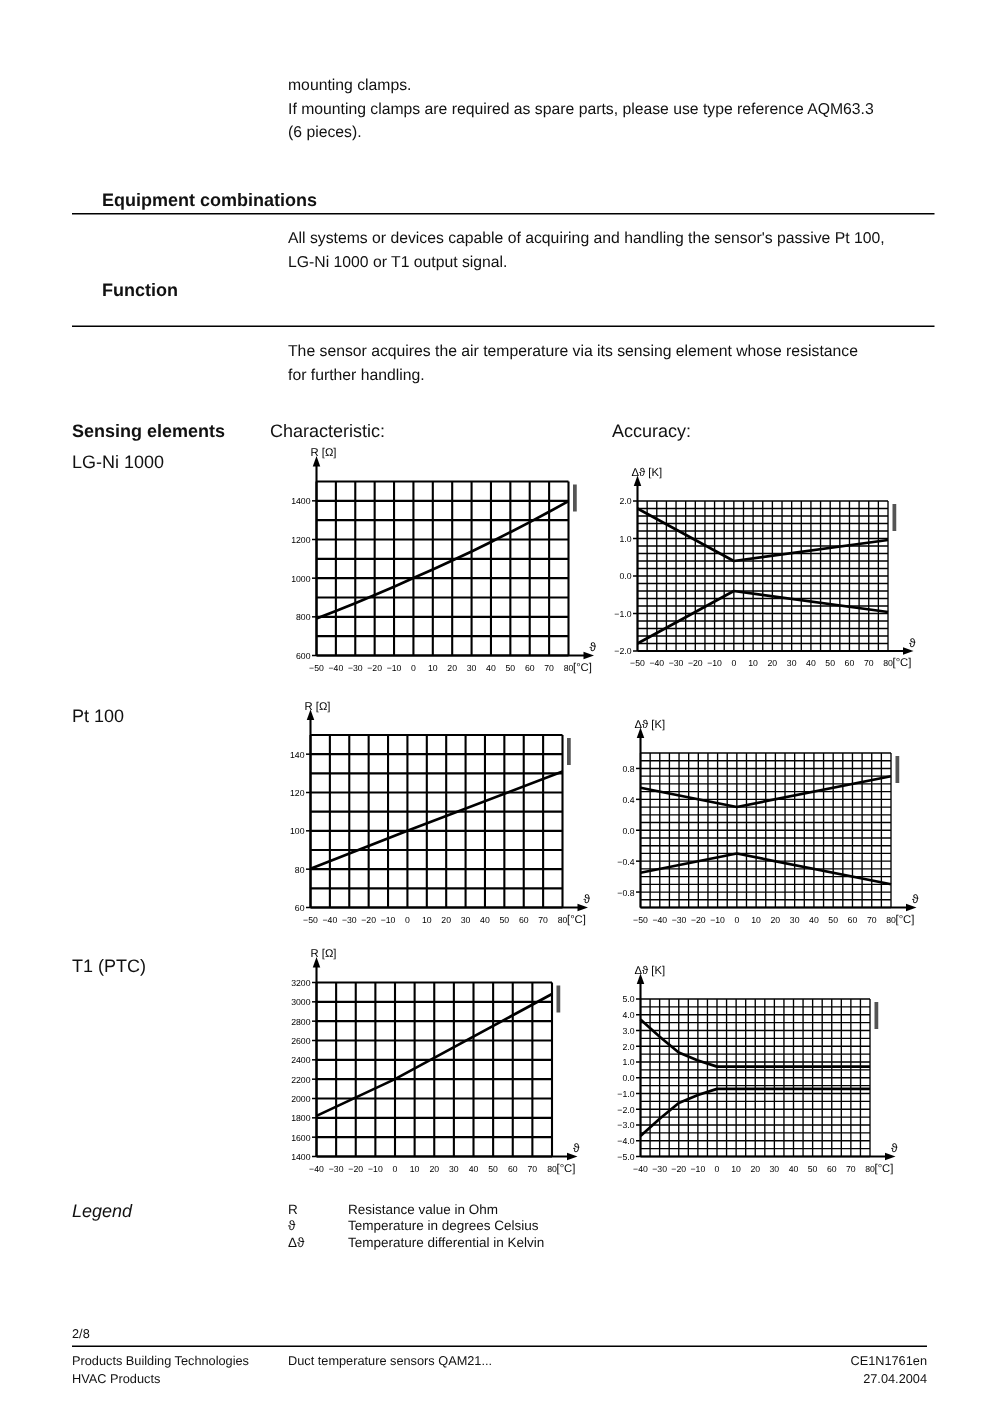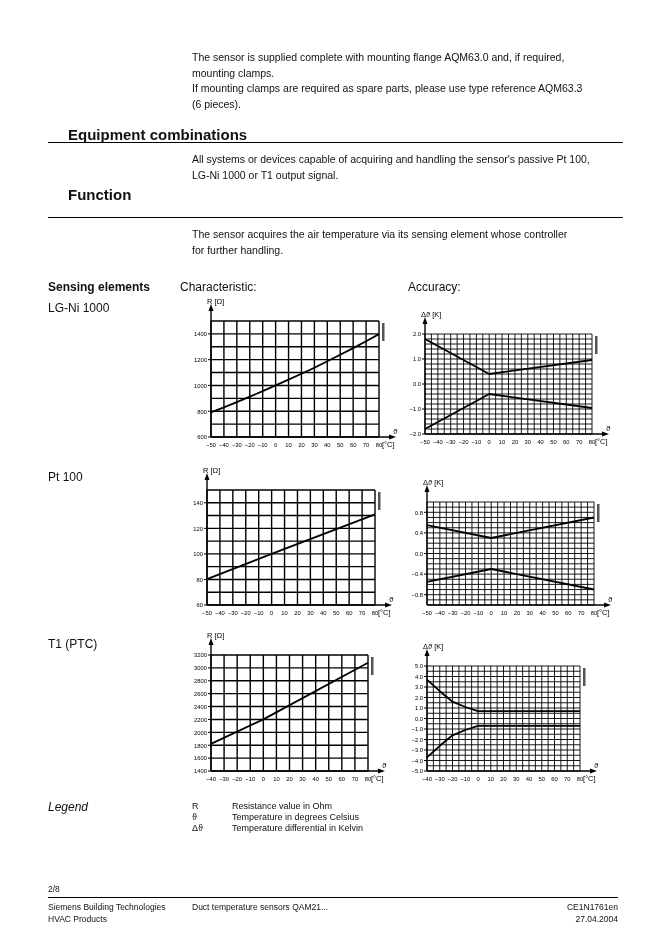--- a/index.html
+++ b/index.html
@@ -1,49 +1,48 @@
 <!DOCTYPE html>
 <html><head>
 <meta charset="utf-8">
 <style>
   html, body { margin: 0; padding: 0; background: #ffffff; }
   body { width: 670px; height: 949px; position: relative; overflow: hidden;
          font-family: "Liberation Sans", sans-serif; color: #111; }
   .abs { position: absolute; }
   .para { position: absolute; left: 192px; width: 430px; font-size: 10.5px; line-height: 15.5px; }
   .para p { margin: 0; }
-  .heading { position: absolute; left: 48px; font-size: 15px; font-weight: bold; padding-left: 20px; }
+  .heading { position: absolute; left: 48px; font-size: 12px; font-weight: bold; padding-left: 20px; }
   .rule { position: absolute; left: 48px; width: 575px; height: 1px; background: #000; }
   .label { position: absolute; font-size: 12px; }
   .bold { font-weight: bold; }
   svg text { font-family: "Liberation Sans", sans-serif; }
   .legend-row { position: absolute; font-size: 9px; }
   .footer { position: absolute; font-size: 8.5px; line-height: 12px; }
 </style>
 </head>
 <body>
 
 <div class="para" style="top:50px;">
-  <p>The sensor is supplied complete with mounting flange AQM63.0 and, if required,</p>
   <p>mounting clamps.</p>
   <p>If mounting clamps are required as spare parts, please use type reference AQM63.3</p>
   <p>(6 pieces).</p>
 </div>
 
 <div class="heading" style="top:126px;">Equipment combinations</div>
 <div class="rule" style="top:142px;"></div>
 <div class="para" style="top:152px;">
   <p>All systems or devices capable of acquiring and handling the sensor's passive Pt 100,</p>
   <p>LG-Ni 1000 or T1 output signal.</p>
 </div>
 
 <div class="heading" style="top:186px;">Function</div>
 <div class="rule" style="top:217px;"></div>
 <div class="para" style="top:227px;">
-  <p>The sensor acquires the air temperature via its sensing element whose controller</p>
+  <p>The sensor acquires the air temperature via its sensing element whose resistance</p>
   <p>for further handling.</p>
 </div>
 
 <div class="label bold" style="left:48px; top:280px;">Sensing elements</div>
 <div class="label" style="left:180px; top:280px;">Characteristic:</div>
 <div class="label" style="left:408px; top:280px;">Accuracy:</div>
 
 <div class="label" style="left:48px; top:301px;">LG-Ni 1000</div>
 <div class="label" style="left:48px; top:470px;">Pt 100</div>
 <div class="label" style="left:48px; top:637px;">T1 (PTC)</div>
@@ -551,20 +550,20 @@
   <span style="position:absolute; left:40px; white-space:nowrap;text-align:right;">Temperature in degrees Celsius</span>
 </div>
 <div class="legend-row" style="left:192px; top:823px;">
   <span style="position:absolute; left:0; width:40px;">Δϑ</span>
   <span style="position:absolute; left:40px; white-space:nowrap;">Temperature differential in Kelvin</span>
 </div>
 
 <div class="footer" style="left:48px; top:883px;">2/8</div>
 <div class="rule" style="top:897px; width:570px;"></div>
 <div class="footer" style="left:48px; top:901px;">
-  <div>Siemens Building Technologies</div>
+  <div>Products Building Technologies</div>
   <div>HVAC Products</div>
 </div>
 <div class="footer" style="left:192px; top:901px;">Duct temperature sensors QAM21...</div>
 <div class="footer" style="right:52px; top:901px; text-align:right;">
   <div>CE1N1761en</div>
   <div>27.04.2004</div>
 </div>
 
 </body></html>

